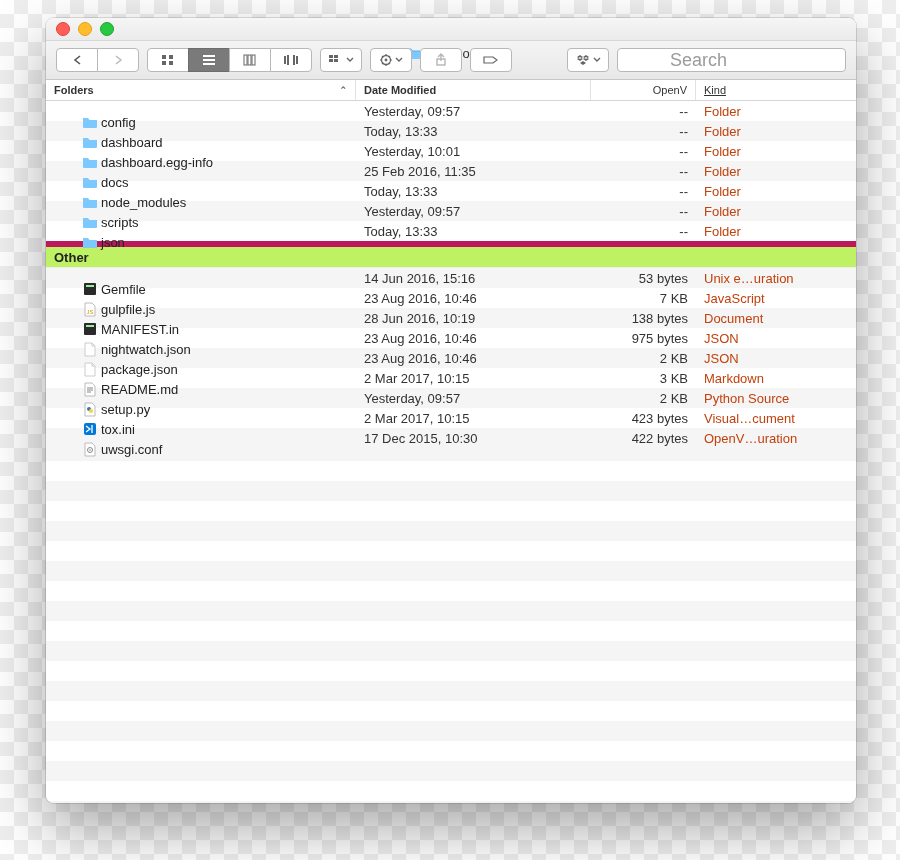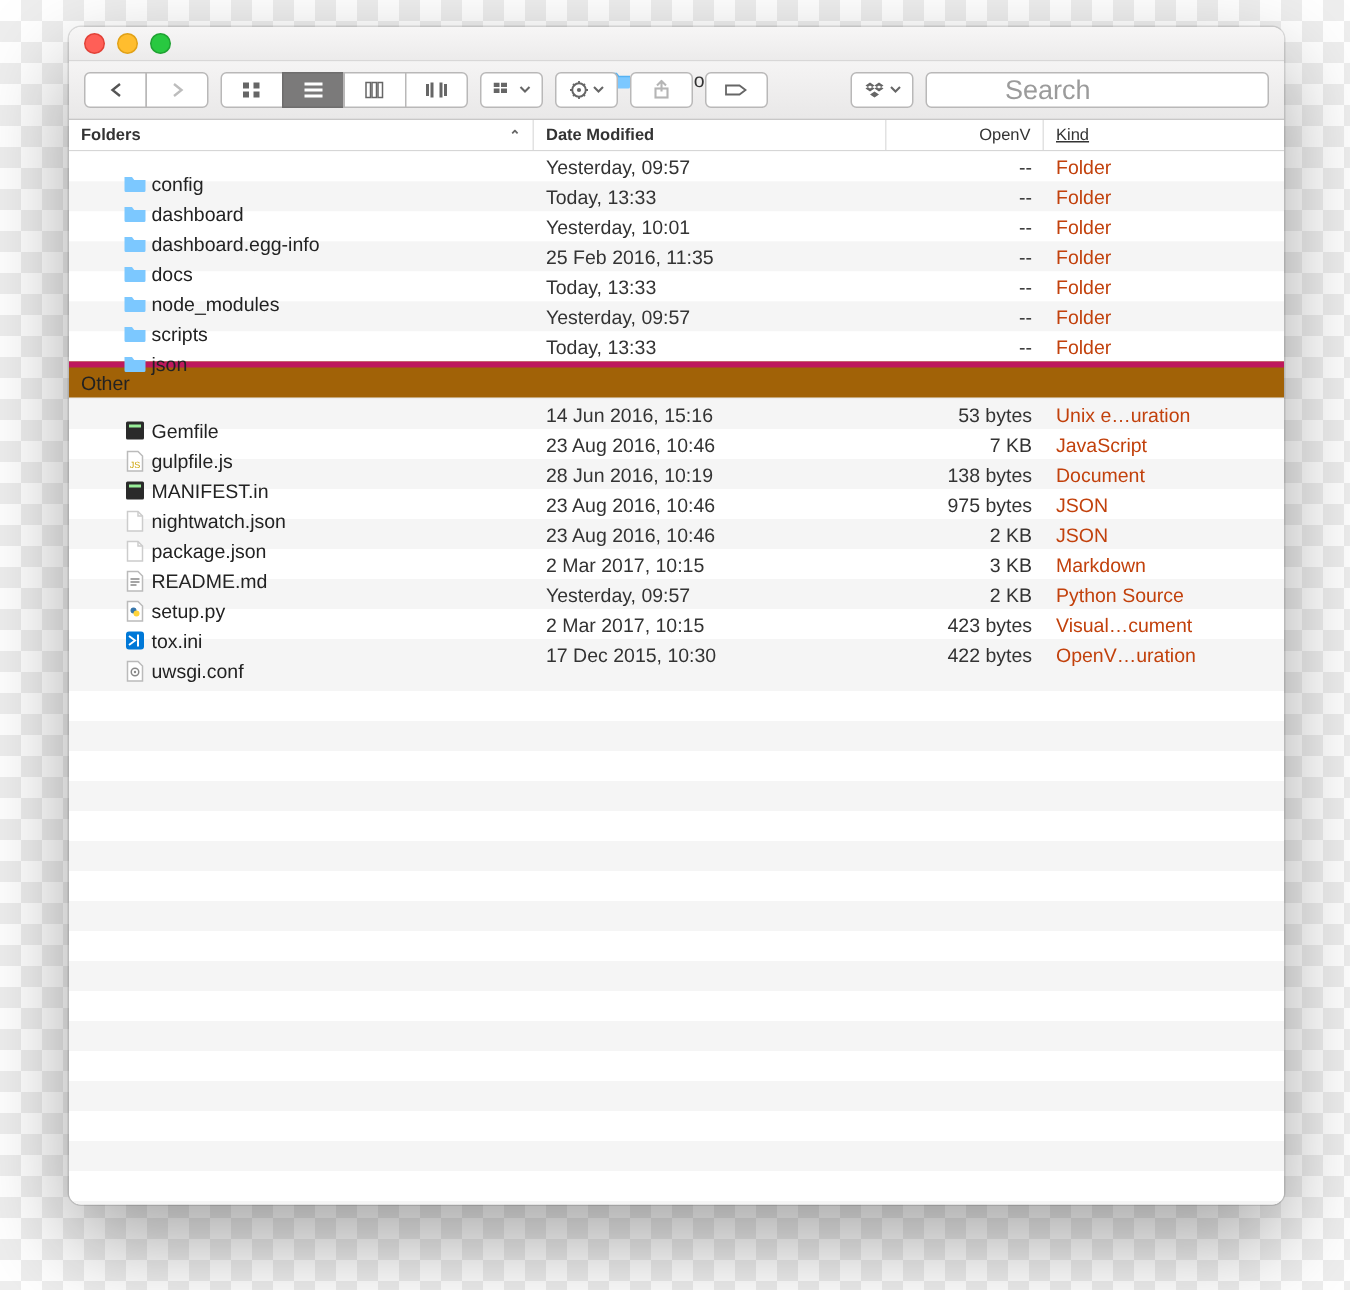--- a/index.html
+++ b/index.html
@@ -48,21 +48,21 @@
 .hc.name{width:310px;font-weight:700;}
 .hc.date{width:235px;font-weight:bold;}
 .hc.size{width:105px;justify-content:flex-end;}
 .hc.kind{flex:1;text-decoration:underline;}
 .sortcaret{margin-left:auto;font-size:9px;color:#666;}
 
 .filearea{position:relative;height:calc(100% - 80px);}
 .stripes{position:absolute;inset:0;background:repeating-linear-gradient(to bottom,#fff 0 20px,#f5f5f5 20px 40px);}
 .rows{position:relative;}
 .row{display:flex;height:20px;align-items:center;}
-.row.group{background:#a16207;font-weight:400;padding-left:8px;border-top:4px solid #be185d;border-bottom:1px solid #eee;}
+.row.group{background:#bef264;font-weight:700;padding-left:8px;border-top:6px solid #be185d;border-bottom:1px solid #eee;}
 .row.odd{background:#fff;}
 .row.even{background:#f5f5f5;}
 .c{box-sizing:border-box;padding:0 8px;display:flex;align-items:center;overflow:hidden;white-space:nowrap;}
 .c.name{width:310px;gap:3px;padding-left:36px;margin-top:22px;}
 .c.date{width:235px;color:#333;}
 .c.size{width:105px;justify-content:flex-end;color:#333;}
 .c.kind{flex:1;color:#c2410c;text-overflow:ellipsis;}
 .ic{width:16px;height:16px;flex:0 0 16px;display:flex;align-items:center;justify-content:center;}
 .ic svg{display:block;}
 

